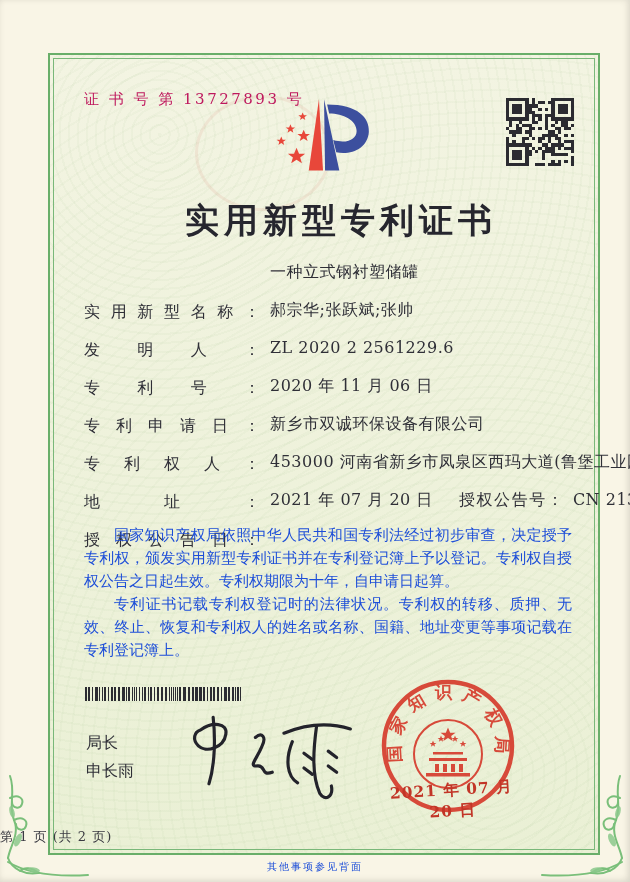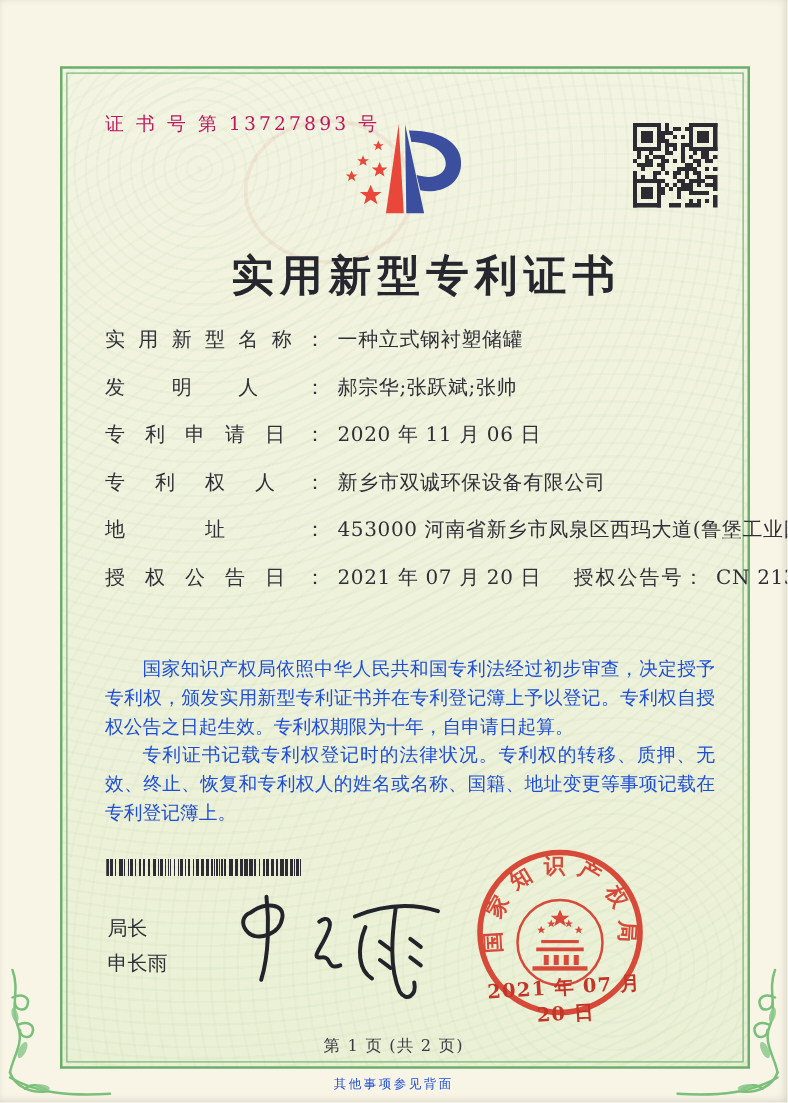--- a/index.html
+++ b/index.html
@@ -21,35 +21,35 @@
   .watermark{position:absolute;left:195px;top:95px;width:130px;height:110px;border-radius:50%;
          border:3px solid rgba(215,120,105,.12);}
   .cert-no{position:absolute;left:84px;top:90px;font-size:15px;letter-spacing:2.5px;color:#be185d;}
   .logo{position:absolute;left:266px;top:94px;width:112px;height:84px;}
   .qr{position:absolute;left:506px;top:98px;width:68px;height:68px;}
   .qr svg{width:100%;height:100%;shape-rendering:crispEdges;fill:#2b2b31;}
   .title{position:absolute;left:0;top:198px;width:100%;text-align:center;
          font-size:34px;font-weight:600;letter-spacing:5px;color:#26262e;padding-left:26px;}
   .fields{position:absolute;left:84px;top:262px;width:490px;font-size:16px;color:#2f2f37;}
   .frow{height:24px;margin-bottom:14px;white-space:nowrap;}
-  .flabel{display:inline-block;width:176px;text-align:justify;text-align-last:justify;vertical-align:top;}
+  .flabel{display:inline-block;width:176px;text-align:justify;text-align-last:justify;vertical-align:top;margin-top:40px;}
   .flabel2{display:inline-block;width:104px;margin-left:26px;text-align:justify;text-align-last:justify;vertical-align:top;}
   .fval{margin-left:10px;letter-spacing:.5px;text-align:right;}
   .body-text{position:absolute;left:84px;top:524px;width:488px;font-size:15px;line-height:23px;
          color:#1d4ed8;text-align:justify;}
   .body-text p{margin:0;text-indent:2em;}
   .barcode{position:absolute;left:85px;top:686px;width:160px;height:14px;}
   .barcode svg{width:100%;height:100%;fill:#2c2c32;shape-rendering:crispEdges;}
   .sig-title{position:absolute;left:86px;top:733px;font-size:16px;color:#2f2f37;}
   .sig-name{position:absolute;left:86px;top:761px;font-size:16px;color:#2f2f37;}
   .sig-hand{position:absolute;left:172px;top:712px;width:190px;height:92px;}
   .seal{position:absolute;left:376px;top:674px;width:144px;height:144px;opacity:.92;}
   .seal-date{position:absolute;left:378px;top:780px;width:148px;text-align:center;
          font-size:15.5px;font-weight:600;color:#c23527;transform:rotate(-3.5deg);letter-spacing:1px;}
-  .page-info{position:absolute;left:0;top:828px;width:100%;text-align:center;font-size:13px;color:#3a3a42;letter-spacing:1px;}
+  .page-info{position:absolute;left:0;top:828px;width:100%;font-size:13px;color:#3a3a42;letter-spacing:1px;}
   .back-note{position:absolute;left:0;top:860px;width:100%;text-align:center;font-size:10px;color:#1d4ed8;letter-spacing:2px;}
   .flourish{position:absolute;width:90px;height:110px;bottom:2px;}
   .flourish.left{left:2px;}
   .flourish.right{right:2px;transform:scaleX(-1);}
 </style>
 </head>
 <body>
 
 <div class="paper">
 
@@ -333,20 +333,23 @@
   <div class="title">实用新型专利证书</div>
 
   <div class="fields">
     <div class="frow">
       <span class="flabel">实用新型名称：</span><span class="fval">一种立式钢衬塑储罐</span>
     </div>
     <div class="frow">
       <span class="flabel">发明人：</span><span class="fval">郝宗华;张跃斌;张帅</span>
     </div>
     <div class="frow">
+      <span class="flabel">专利号：</span><span class="fval">ZL 2020 2 2561229.6</span>
+    </div>
+    <div class="frow">
       <span class="flabel">专利申请日：</span><span class="fval">2020 年 11 月 06 日</span>
     </div>
     <div class="frow">
       <span class="flabel">专利权人：</span><span class="fval">新乡市双诚环保设备有限公司</span>
     </div>
     <div class="frow">
       <span class="flabel">地址：</span><span class="fval">453000 河南省新乡市凤泉区西玛大道(鲁堡工业园区)</span>
     </div>
     <div class="frow">
       <span class="flabel">授权公告日：</span><span class="fval">2021 年 07 月 20 日</span><span class="flabel2">授权公告号：</span><span class="fval">CN 213736806 U</span>

